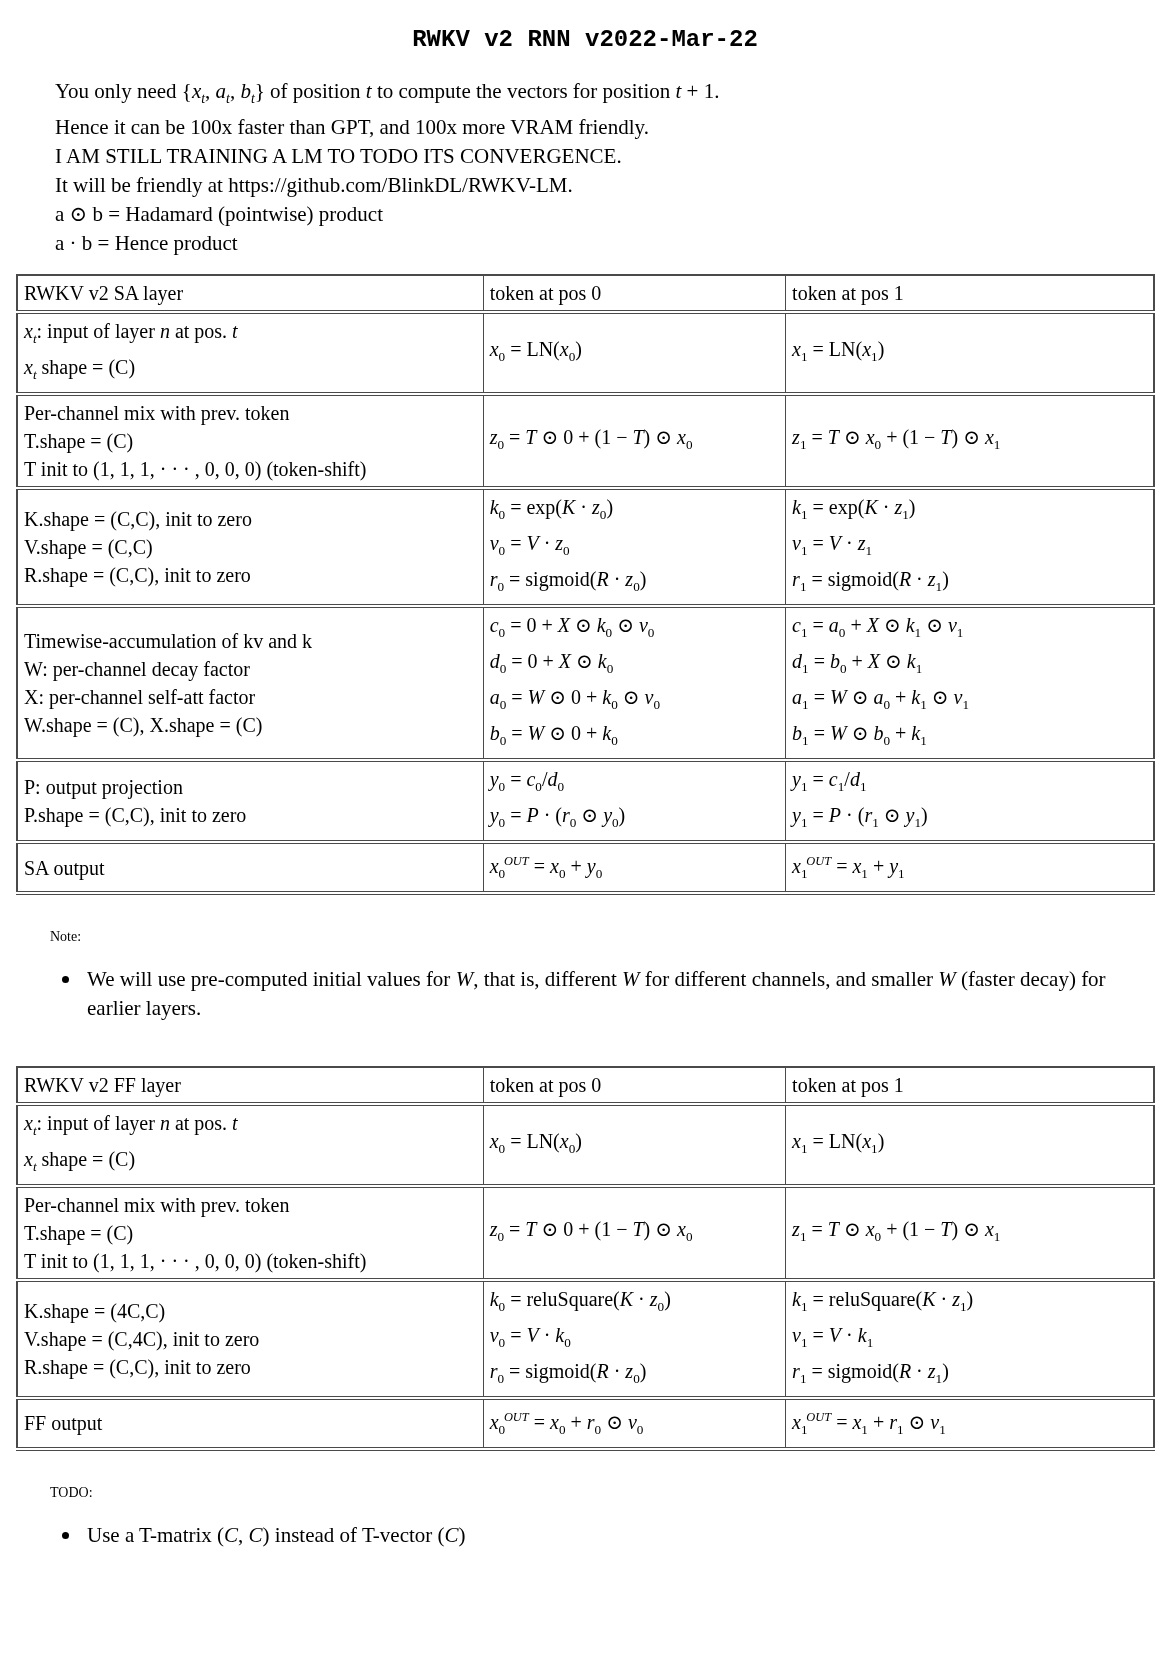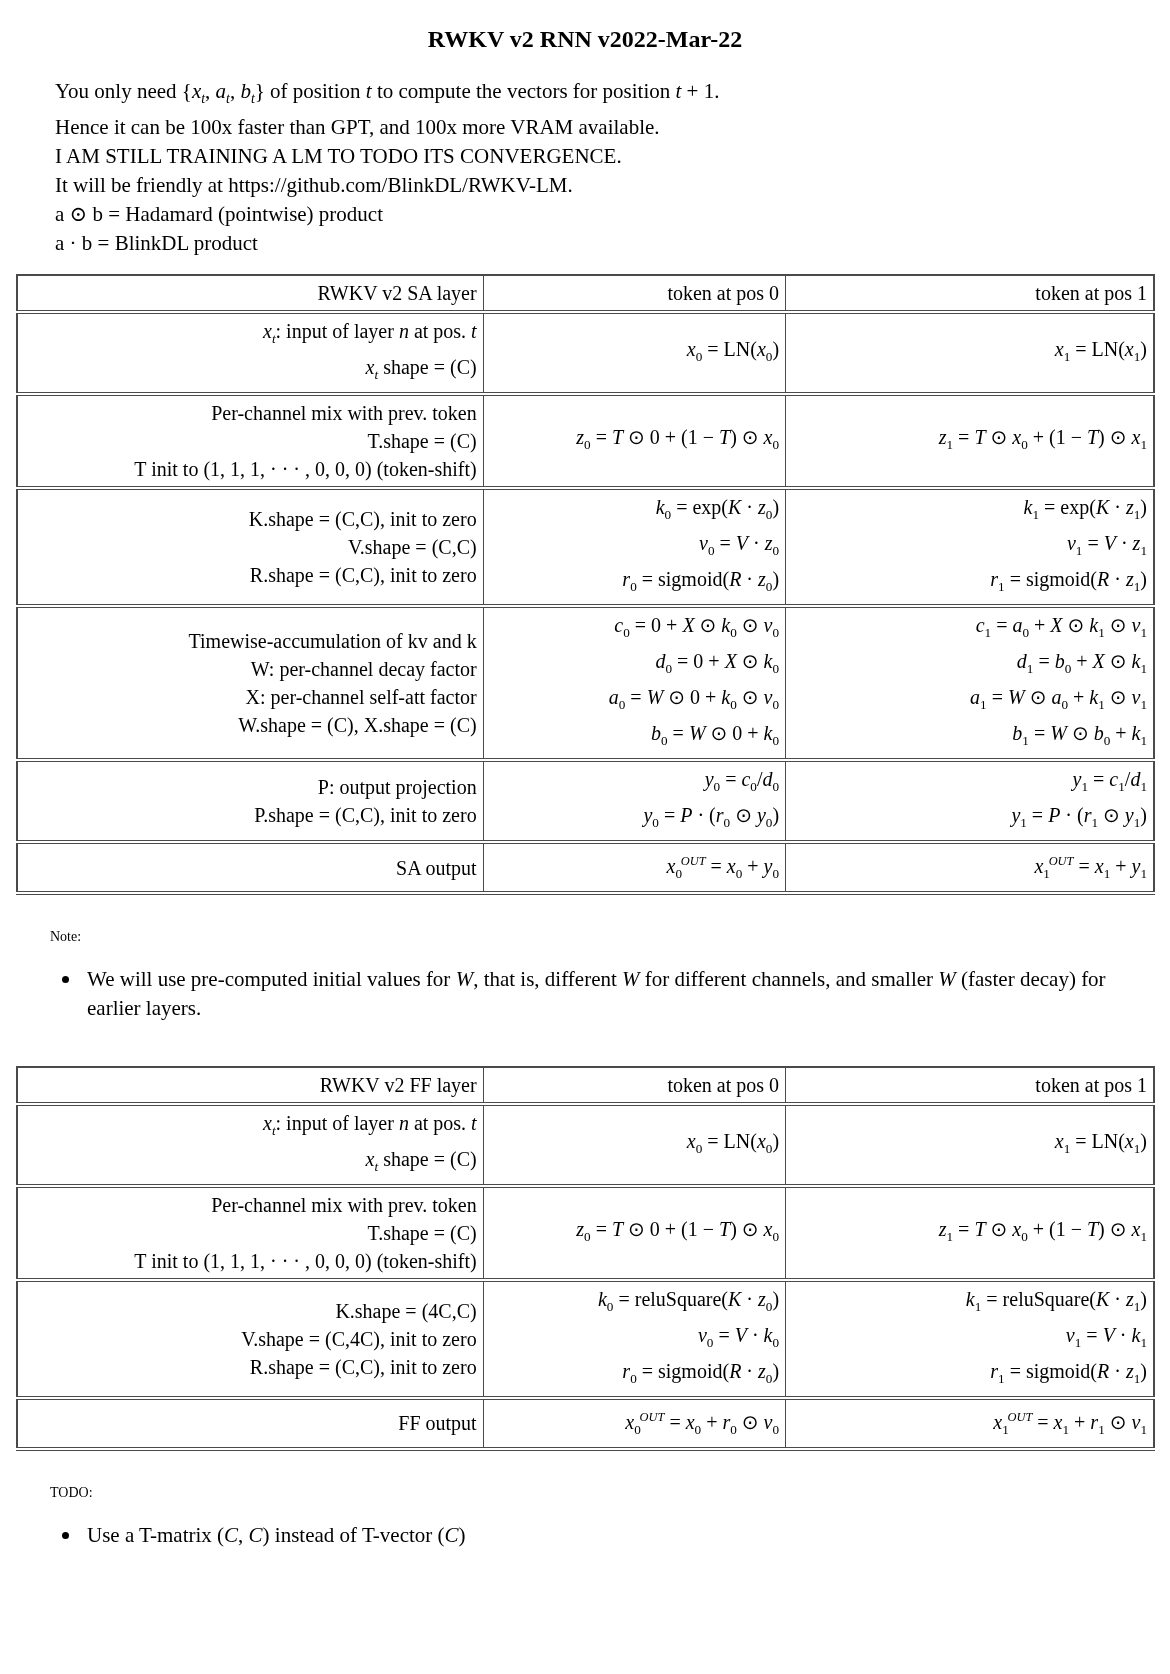--- a/index.html
+++ b/index.html
@@ -7,44 +7,44 @@
   body {
     width: 1170px; height: 1674px; overflow: hidden;
     background: #ffffff; color: #000000;
     font-family: "Liberation Serif", "DejaVu Serif", "DejaVu Sans", serif;
   }
   .title {
     margin: 26px 0 0 0;
     text-align: center;
     font-size: 24px;
     font-weight: bold;
+    font-family: Liberation Mono, monospace;
   }
   .intro {
     margin: 24px 40px 0 55px;
     font-size: 21px;
     line-height: 29px;
   }
   .layer-table {
     margin: 16px 15px 0 16px;
     width: 1139px;
     border-collapse: collapse;
     border: 2px solid #4a4a4a;
     table-layout: fixed;
     font-size: 20px;
   }
   .layer-table th, .layer-table td {
     border: 1px solid #4a4a4a;
-    text-align: right;
+    text-align: left;
     vertical-align: middle;
     padding: 3px 6px;
     line-height: 28px;
     white-space: nowrap;
     font-weight: normal;
     overflow: hidden;
-    font-family: Liberation Serif, serif;
   }
   .layer-table tbody td { border-top: 4px double #4a4a4a; border-bottom: 4px double #4a4a4a; }
   .col-desc { width: 41%; }
   .col-pos0 { width: 26.6%; }
   .col-pos1 { width: 32.4%; }
   .section-heading {
     margin: 34px 0 0 50px;
     font-size: 14px;
   }
   .bullets {
@@ -68,25 +68,25 @@
 </style>
 </head>
 <body>
 
 <div class="page">
 
   <h1 class="title">RWKV v2 RNN v2022-Mar-22</h1>
 
   <div class="intro">
     <div>You only need {<i>x</i><sub><i>t</i></sub>, <i>a</i><sub><i>t</i></sub>, <i>b</i><sub><i>t</i></sub>} of position <i>t</i> to compute the vectors for position <i>t</i> + 1.</div>
-    <div>Hence it can be 100x faster than GPT, and 100x more VRAM available.</div>
+    <div>Hence it can be 100x faster than GPT, and 100x more VRAM friendly.</div>
     <div>I AM STILL TRAINING A LM TO TODO ITS CONVERGENCE.</div>
     <div>It will be friendly at https://github.com/BlinkDL/RWKV-LM.</div>
     <div>a ⊙ b = Hadamard (pointwise) product</div>
-    <div>a · b = BlinkDL product</div>
+    <div>a · b = Hence product</div>
   </div>
 
   <table class="layer-table">
     <colgroup>
         <col class="col-desc">
         <col class="col-pos0">
         <col class="col-pos1">
       </colgroup>
     <thead>
       <tr>

